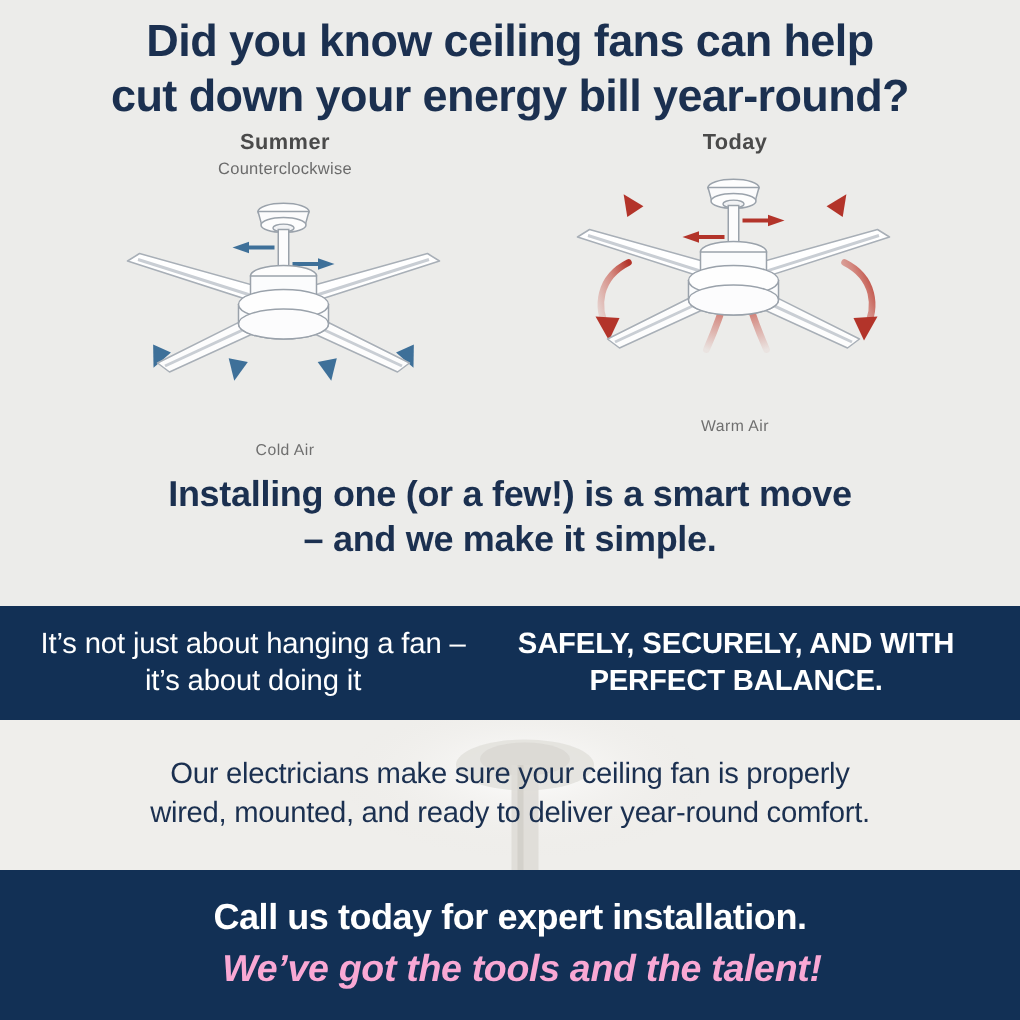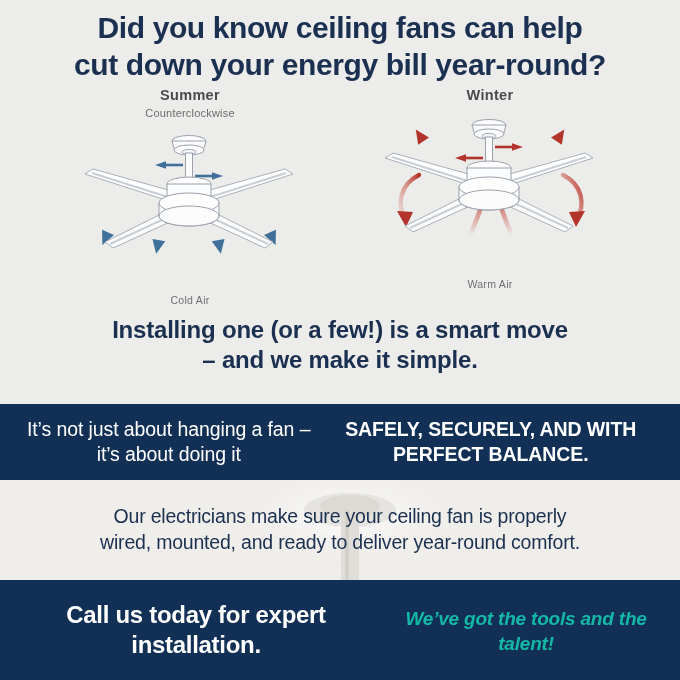--- a/index.html
+++ b/index.html
@@ -102,28 +102,28 @@
     line-height:1.33;
     letter-spacing:-0.2px;
     padding:0 22px;
   }
 
   
   .cta {
     background:#123055;
     flex:1;
     display:flex;
-    flex-direction:row;
+    flex-direction:column;
     align-items:center;
     justify-content:center;
     text-align:center;
     padding:0 18px;
   }
   .cta-1 { color:#ffffff; font-weight:bold; font-size:24px; letter-spacing:-0.3px; line-height:1.25; }
-  .cta-2 { color:#14b8a6; font-weight:bold; font-style:italic; font-size:19px; letter-spacing:-0.2px; line-height:1.3; margin-top:3px;margin-left:16px; }
+  .cta-2 { color:#f9a8d4; font-weight:bold; font-style:italic; font-size:25px; letter-spacing:-0.2px; line-height:1.3; margin-top:3px;margin-left:16px; }
   .cta-3 { color:#ffffff; font-weight:bold; font-size:24px; letter-spacing:-0.3px; margin-top:11px; }
 </style>
 </head>
 <body>
 
 <div class="page">
 
   <div class="top-section">
 
     <div class="headline">
@@ -205,21 +205,21 @@
             <path d="M84 82 L84 95 A 30 10 0 0 0 144 95 L144 82 Z" fill="#fbfcfd" stroke="#9aa2ab" stroke-width="1"></path>
             <ellipse cx="114" cy="82" rx="30" ry="10" fill="#fefefe" stroke="#9aa2ab" stroke-width="1"></ellipse>
             <ellipse cx="114" cy="95" rx="30" ry="10" fill="#fcfcfd" stroke="#9aa2ab" stroke-width="1"></ellipse>
           </g>
         </svg>
 
         <div class="d-foot">Cold Air</div>
       </div>
 
       <div class="diagram">
-        <div class="d-title">Winter</div>
+        <div class="d-title">Today</div>
 
         <svg class="d-svg" width="230" height="175" viewBox="0 0 230 175">
           <defs>
             <linearGradient id="warmFadeUp" x1="0" y1="1" x2="0" y2="0">
               <stop offset="0%" stop-color="#c0392b" stop-opacity="0.05"></stop>
               <stop offset="55%" stop-color="#c0392b" stop-opacity="0.5"></stop>
               <stop offset="100%" stop-color="#b3342a" stop-opacity="1"></stop>
             </linearGradient>
             <linearGradient id="warmFadeSide" x1="0" y1="1" x2="1" y2="0">
               <stop offset="0%" stop-color="#c0392b" stop-opacity="0.08"></stop>

